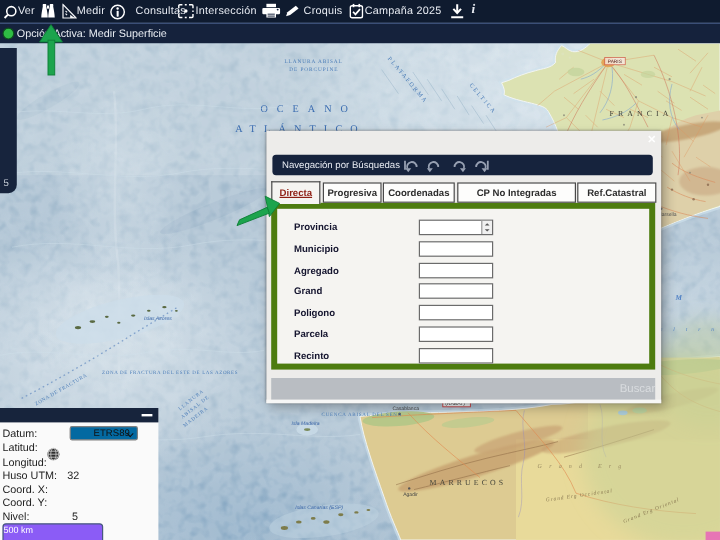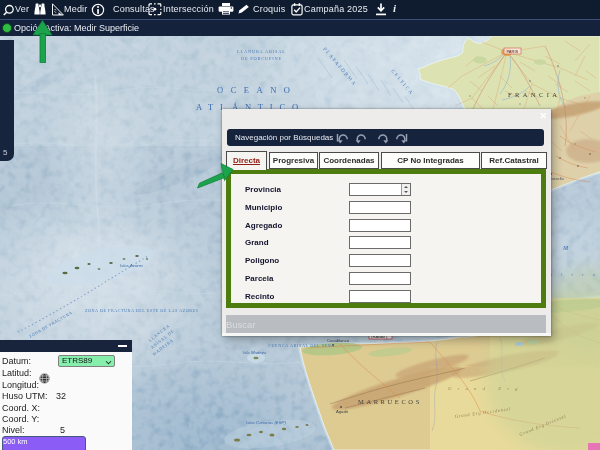--- a/index.html
+++ b/index.html
@@ -24,28 +24,28 @@
 #dlg .tab{position:absolute;top:1px;height:17px;background:#fdfdfc;border:1px solid #4a4a4a;font-size:8px;font-weight:bold;color:#2d2d2d;text-align:center;line-height:15px}
 #dlg .tab.act{top:0;height:19px;background:#f5f4f1;border-bottom:none;color:#8e1d12;text-decoration:underline;line-height:17px}
 #dlg .panel{position:absolute;left:4px;top:60px;width:320px;height:139px;background:#f5f4f1;border:5px solid #4d7c0f}
 #dlg .row{position:absolute;left:0;width:100%;height:13px}
 #dlg .row .lab{position:absolute;left:14px;top:2px;font-size:8px;font-weight:bold;color:#14142e}
 #dlg .row .inp{position:absolute;left:118px;top:0;width:62px;height:13px;background:#fff;border:1px solid #6b6b6b}
 #dlg .spin{position:absolute;right:0;top:0;width:9px;height:11px;border-left:1px solid #9a9a9a;background:#f0f0f0}
 #dlg .spin i{position:absolute;left:1.5px;width:0;height:0;border-left:2.5px solid transparent;border-right:2.5px solid transparent}
 #dlg .spin .up{top:2.2px;border-bottom:2.5px solid #555}
 #dlg .spin .dn{bottom:2.2px;border-top:2.5px solid #555}
-#buscar{position:absolute;left:4px;top:206px;width:320px;height:19px;background:#b9bdc2;border:none;color:#d9dcdf;font-size:9.5px;text-align:left;line-height:19px}
+#buscar{position:absolute;left:4px;top:206px;width:320px;height:19px;background:#b9bdc2;border:none;color:#d9dcdf;font-size:9.5px;text-align:right;line-height:19px}
 
 #coord{position:absolute;left:0;top:340px;width:132px;height:110px;background:#fafafa;z-index:35}
 #coord .bar{position:absolute;left:0;top:0;right:0;height:12px;background:#17243c}
 #coord .min{position:absolute;right:5px;top:5px;width:9px;height:2px;background:#fff}
 #coord .ln{position:absolute;left:2px;font-size:9px;color:#1c1c1c}
 #coord .val{position:absolute;font-size:9px;color:#1c1c1c}
-#coord select,#coord .sel{position:absolute;left:58px;top:15px;width:57px;height:12px;background:#86efac;border:1px solid #808080;border-radius:2px;font-size:8px;color:#111;line-height:10px;padding-left:3px}
+#coord select,#coord .sel{position:absolute;left:58px;top:15px;width:57px;height:12px;background:#0369a1;border:1px solid #808080;border-radius:2px;font-size:8px;color:#111;line-height:10px;padding-left:19px}
 #coord .sel .car{position:absolute;right:3px;top:3px;width:5px;height:5px;border-left:1.6px solid #111;border-bottom:1.6px solid #111;transform:rotate(-45deg) scale(.8);transform-origin:center}
 #scalebar{position:absolute;left:2px;top:96px;width:84px;height:28px;background:#8b5cf6;border:1px solid #47587e;border-radius:3px;color:#fff;font-size:7.5px;line-height:9px}
 #arrows{position:absolute;left:0;top:0;width:600px;height:450px;z-index:50;pointer-events:none}
 #mapsvg{position:absolute;left:0;top:36px;z-index:1}
 </style></head>
 <body>
 <div id="app">
 <svg id="mapsvg" width="600" height="414" viewBox="0 0 600 414">
 <defs>
 <radialGradient id="shelf" cx="50%" cy="50%" r="50%">

